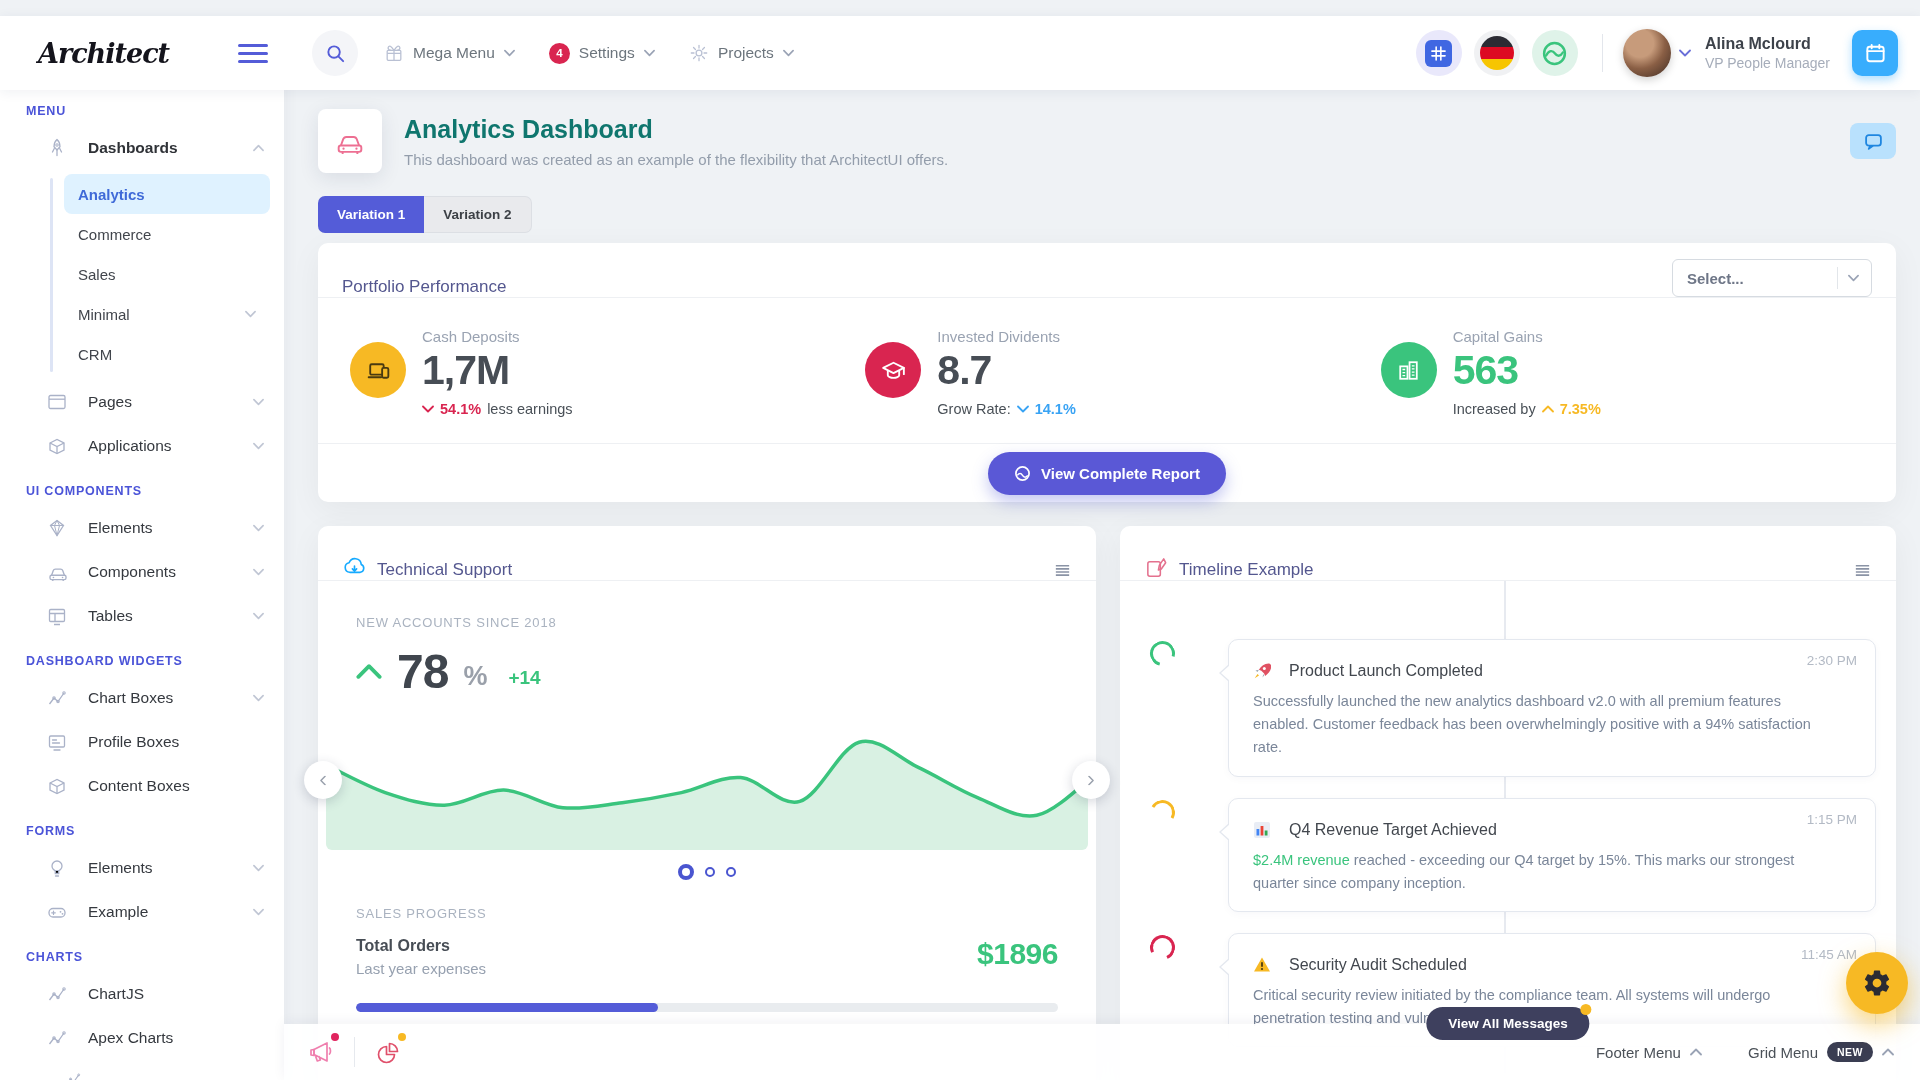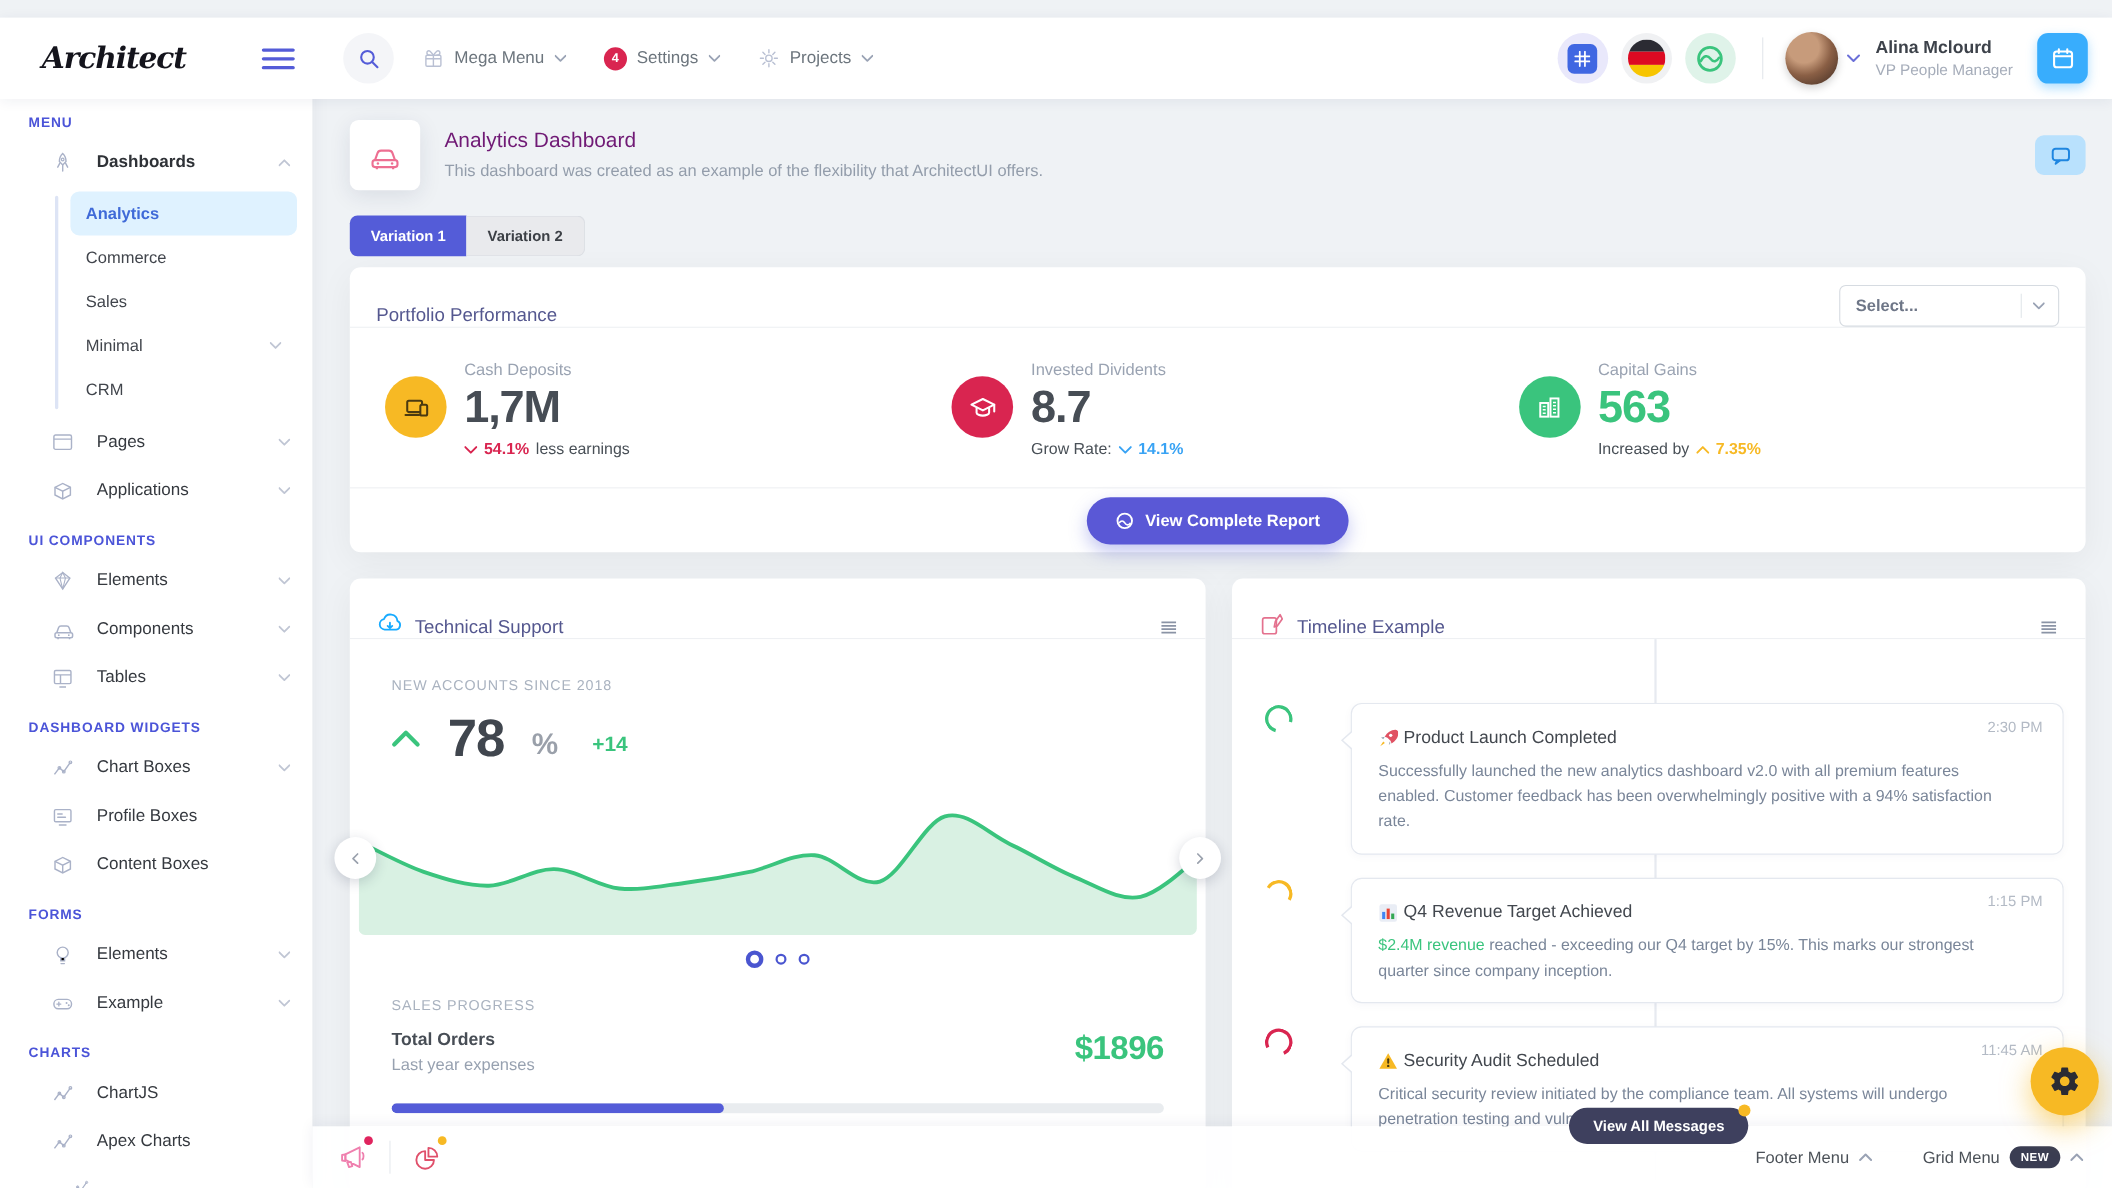--- a/index.html
+++ b/index.html
@@ -50,21 +50,21 @@
   .s-subitem { height:40px; display:flex; align-items:center; padding:0 14px; border-radius:8px; font-size:15px; color:#41454c; cursor:pointer; }
   .s-subitem.active { background:#dff2ff; color:#3f6ad8; font-weight:700; }
   .s-subitem .s-chev { margin-left:auto; color:#c0c6d4; }
   .s-partial { padding-left:64px; margin-top:10px; color:#aab2c8; }
 
   
   .main { position:absolute; top:74px; left:284px; right:0; bottom:0; padding:24px 24px 0 34px; }
   .pt-row { display:flex; align-items:center; height:86px; }
   .pt-icon { width:64px; height:64px; border-radius:8px; background:#fff; box-shadow:0 5px 20px rgba(30,40,80,.1);
     display:flex; align-items:center; justify-content:center; color:#ed6f92; margin-right:22px; }
-  .pt-title { font-size:19px; font-weight:400; color:#701a75; }
+  .pt-title { font-size:25px; font-weight:700; color:#0f766e; }
   .pt-sub { font-size:15px; color:#939dab; margin-top:7px; }
   .pt-action { margin-left:auto; width:46px; height:36px; border-radius:8px; background:#b9e1fd; color:#1f86e0;
     display:flex; align-items:center; justify-content:center; }
 
   .tabs { display:flex; margin-top:12px; }
   .tab { height:37px; padding:0 19px; display:flex; align-items:center; font-size:13.5px; font-weight:700; cursor:pointer; }
   .tab.active { background:#545cd8; color:#fff; border-radius:7px 0 0 7px; }
   .tab.idle { background:#e9eaed; color:#3c4046; border-radius:0 7px 7px 0; border:1px solid #dcdfe4; border-left:none; }
 
   .card { background:#fff; border-radius:10px; box-shadow:0 8px 32px rgba(4,9,20,.05); }
@@ -94,21 +94,21 @@
   .p-foot { border-top:1px solid #eef0f3; height:59px; display:flex; align-items:center; justify-content:center; }
   .report-btn { height:43px; padding:0 26px; border:none; border-radius:22px; background:#5a58d6; color:#fff; font-size:15px; font-weight:700;
     display:flex; align-items:center; gap:10px; cursor:pointer; box-shadow:0 7px 16px rgba(84,92,216,.35); font-family:inherit; }
 
   
   .row2 { display:flex; gap:24px; margin-top:24px; }
   .ts-card { width:778px; height:560px; position:relative; }
   .ts-body { padding:0 4px; position:relative; }
   .ts-pad { padding:34px 34px 0 34px; }
   .ts-label { font-size:13px; letter-spacing:.8px; color:#aab3c0; font-weight:400; }
-  .ts-stat { display:flex; align-items:center; margin-top:12px; height:58px; gap:25px; }
+  .ts-stat { display:flex; align-items:center; margin-top:12px; height:58px; gap:15px; }
   .ts-val { font-size:48px; font-weight:700; color:#40464e; letter-spacing:-1px; }
   .ts-unit { font-size:27px; font-weight:700; color:#9aa0aa; align-self:center; margin-top:10px; }
   .ts-delta { font-size:19px; font-weight:600; color:#3ac47d; margin:14px 0 0 6px; }
   .ts-chart { margin:10px 4px 0 4px; border-radius:6px; overflow:hidden; }
   .car-arrow { position:absolute; width:38px; height:38px; border-radius:50%; background:#fff; box-shadow:0 3px 12px rgba(40,50,80,.2);
     display:flex; align-items:center; justify-content:center; color:#9aa1ad; cursor:pointer; z-index:5; }
   .car-left { left:-14px; top:180px; } .car-right { right:-14px; top:180px; }
   .dots { display:flex; align-items:center; justify-content:center; gap:11px; margin-top:14px; }
   .dot { width:10px; height:10px; border:2px solid #4a55d0; border-radius:50%; background:#fff; cursor:pointer; }
   .dot.active { width:16px; height:16px; border-width:4px; }
@@ -129,21 +129,21 @@
   .sp-col { width:78px; flex:0 0 78px; padding-top:2px; }
   .sp { width:25px; height:25px; border-radius:50%; border:3.5px solid currentColor; }
   .sp-g { color:#3ac47d; border-bottom-color:transparent; transform:rotate(-30deg); }
   .sp-y { color:#f7b924; border-bottom-color:transparent; border-left-color:transparent; transform:rotate(-15deg); }
   .sp-r { color:#d92550; border-bottom-color:transparent; transform:rotate(20deg); }
   .tl-box { flex:1; background:#fff; border:1px solid #e4e8ef; border-radius:10px; min-height:110px; position:relative;
     padding:34px 24px 16px 24px; box-shadow:0 2px 8px rgba(30,40,80,.03); z-index:2; }
   .tl-box::before { content:""; position:absolute; left:-10px; top:24px; border-style:solid; border-width:9px 10px 9px 0; border-color:transparent #e4e8ef transparent transparent; }
   .tl-box::after { content:""; position:absolute; left:-8px; top:25px; border-style:solid; border-width:8px 9px 8px 0; border-color:transparent #fff transparent transparent; }
   .tl-time { position:absolute; top:13px; right:18px; font-size:13.5px; color:#b3bac5; }
-  .tl-title { display:flex; align-items:center; gap:5px; font-size:16px; font-weight:500; color:#42474e; margin-top:-12px; }
+  .tl-title { display:flex; align-items:center; gap:18px; font-size:16px; font-weight:500; color:#42474e; margin-top:-12px; }
   .tl-text { font-size:14.5px; color:#7a8699; line-height:1.6; margin-top:10px; max-width:94%; }
   .hl { color:#3ac47d; font-weight:400; }
   .view-all { position:absolute; left:50%; transform:translateX(-50%); bottom:46px; height:33px; padding:0 22px; border:none; border-radius:17px;
     background:#3e405e; color:#fff; font-size:13.5px; font-weight:600; cursor:pointer; z-index:45; font-family:inherit; }
   .view-all .ndot { position:absolute; top:-3px; right:-2px; width:11px; height:11px; border-radius:50%; background:#f7b924; }
 
   
   .app-footer { position:absolute; left:284px; right:0; bottom:0; height:56px; background:rgba(255,255,255,.95); z-index:40;
     box-shadow:0 -2px 12px rgba(30,40,80,.06); display:flex; align-items:center; padding:0 26px 0 22px; }
   .f-ic { position:relative; margin-right:18px; cursor:pointer; }

